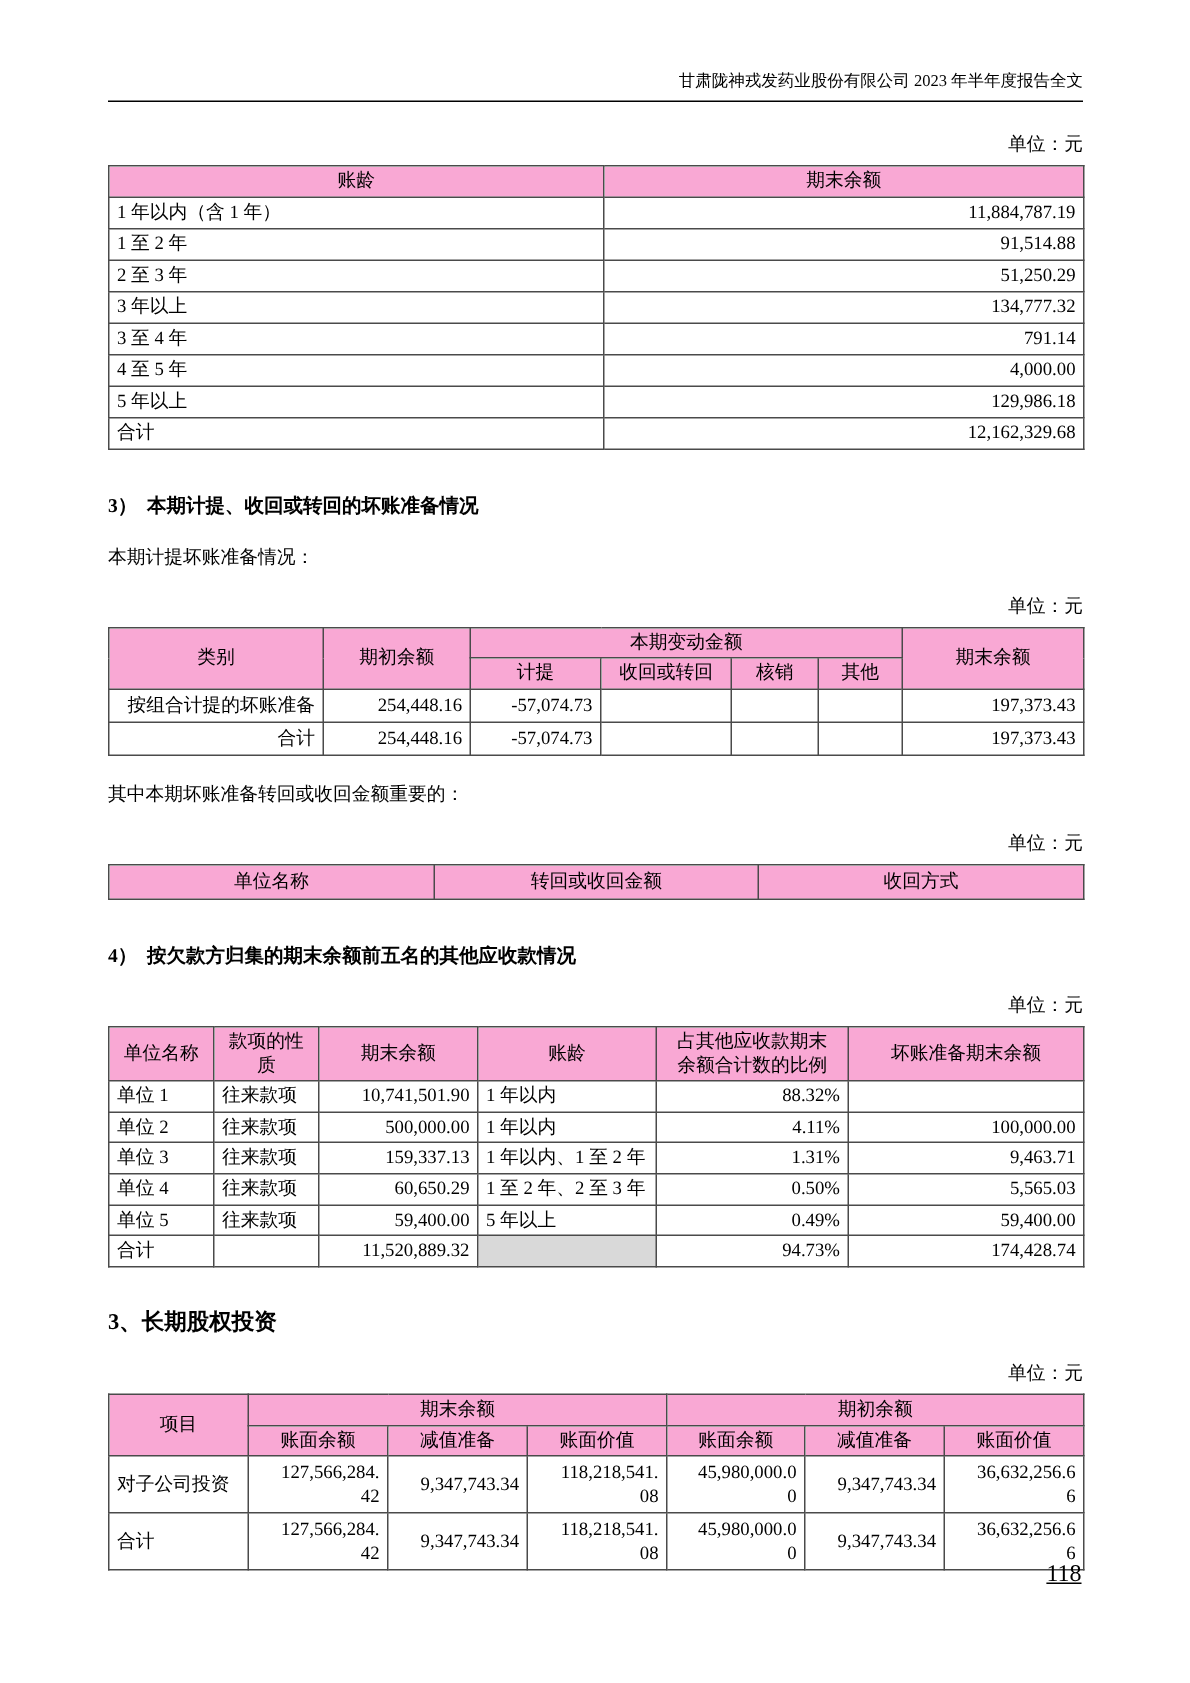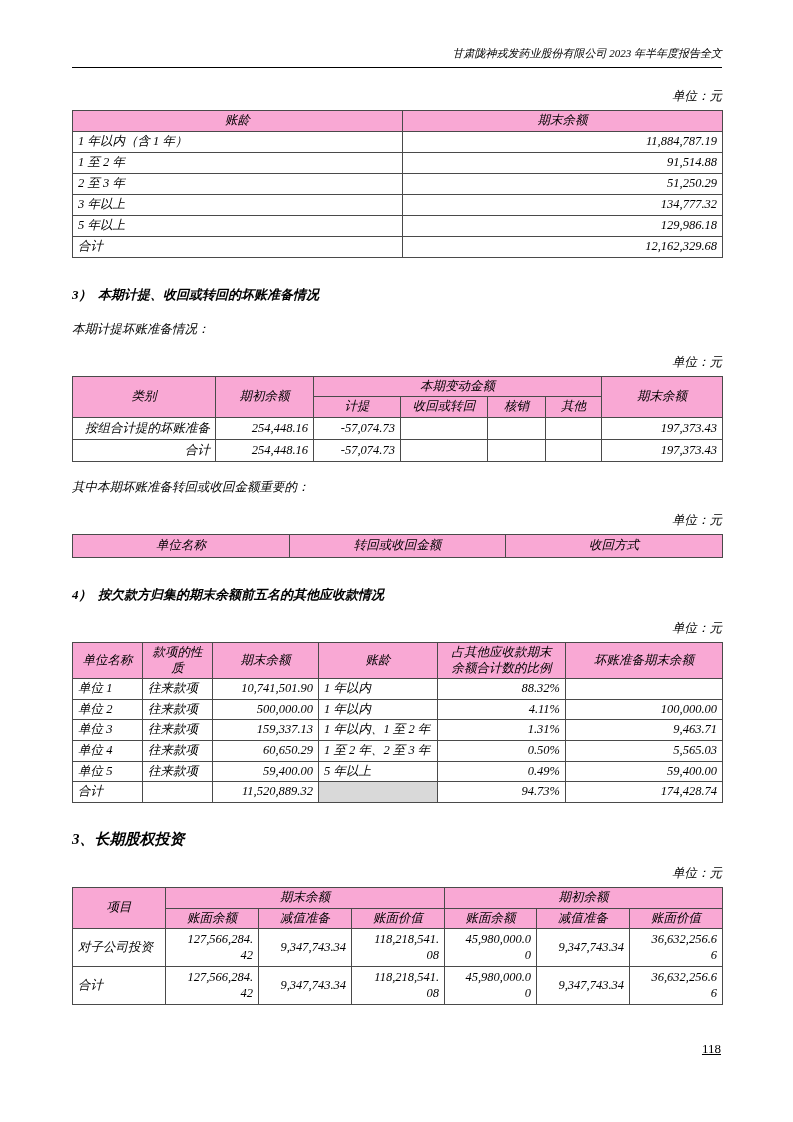--- a/index.html
+++ b/index.html
@@ -6,21 +6,21 @@
   html, body { margin: 0; padding: 0; }
   body {
     width: 793px; height: 1122px;
     background: #ffffff;
     color: #000;
     font-family: "Liberation Serif", "DejaVu Serif", serif;
     position: relative;
     overflow: hidden;
   }
   .page { width: 793px; height: 1122px; position: relative; }
-  .content { padding: 46px 71px 0 72px; font-style: italic; }
+  .content { padding: 46px 71px 0 72px; }
 
   .doc-header {
     text-align: right;
     font-size: 11px;
     padding-bottom: 6px;
     border-bottom: 1px solid #000;
   }
 
   .unit { text-align: right; font-size: 12.5px; margin: 16px 0 5px 0; }
   .unit.first { margin-top: 20px; }
@@ -77,21 +77,21 @@
     font-size: 15px;
     margin: 27px 0 0 0;
     white-space: pre-wrap;
   }
   .para { font-size: 12.5px; margin: 17px 0 0 0; }
 
   .page-num {
     position: absolute;
     top: 1041px;
     right: 72px;
-    font-size: 13px;
+    font-size: 16px;
     text-decoration: underline;
   }
 </style>
 </head>
 <body>
 
 <div class="page">
   <div class="content">
 
     <div class="doc-header">
@@ -118,20 +118,28 @@
         <td class="label">1 至 2 年</td>
         <td class="num">91,514.88</td>
       </tr>
       <tr>
         <td class="label">2 至 3 年</td>
         <td class="num">51,250.29</td>
       </tr>
       <tr>
         <td class="label">3 年以上</td>
         <td class="num">134,777.32</td>
+      </tr>
+      <tr>
+        <td class="label indent">3 至 4 年</td>
+        <td class="num">791.14</td>
+      </tr>
+      <tr>
+        <td class="label indent">4 至 5 年</td>
+        <td class="num">4,000.00</td>
       </tr>
       <tr>
         <td class="label indent">5 年以上</td>
         <td class="num">129,986.18</td>
       </tr>
       <tr>
         <td class="label">合计</td>
         <td class="num">12,162,329.68</td>
       </tr>
     </tbody>

